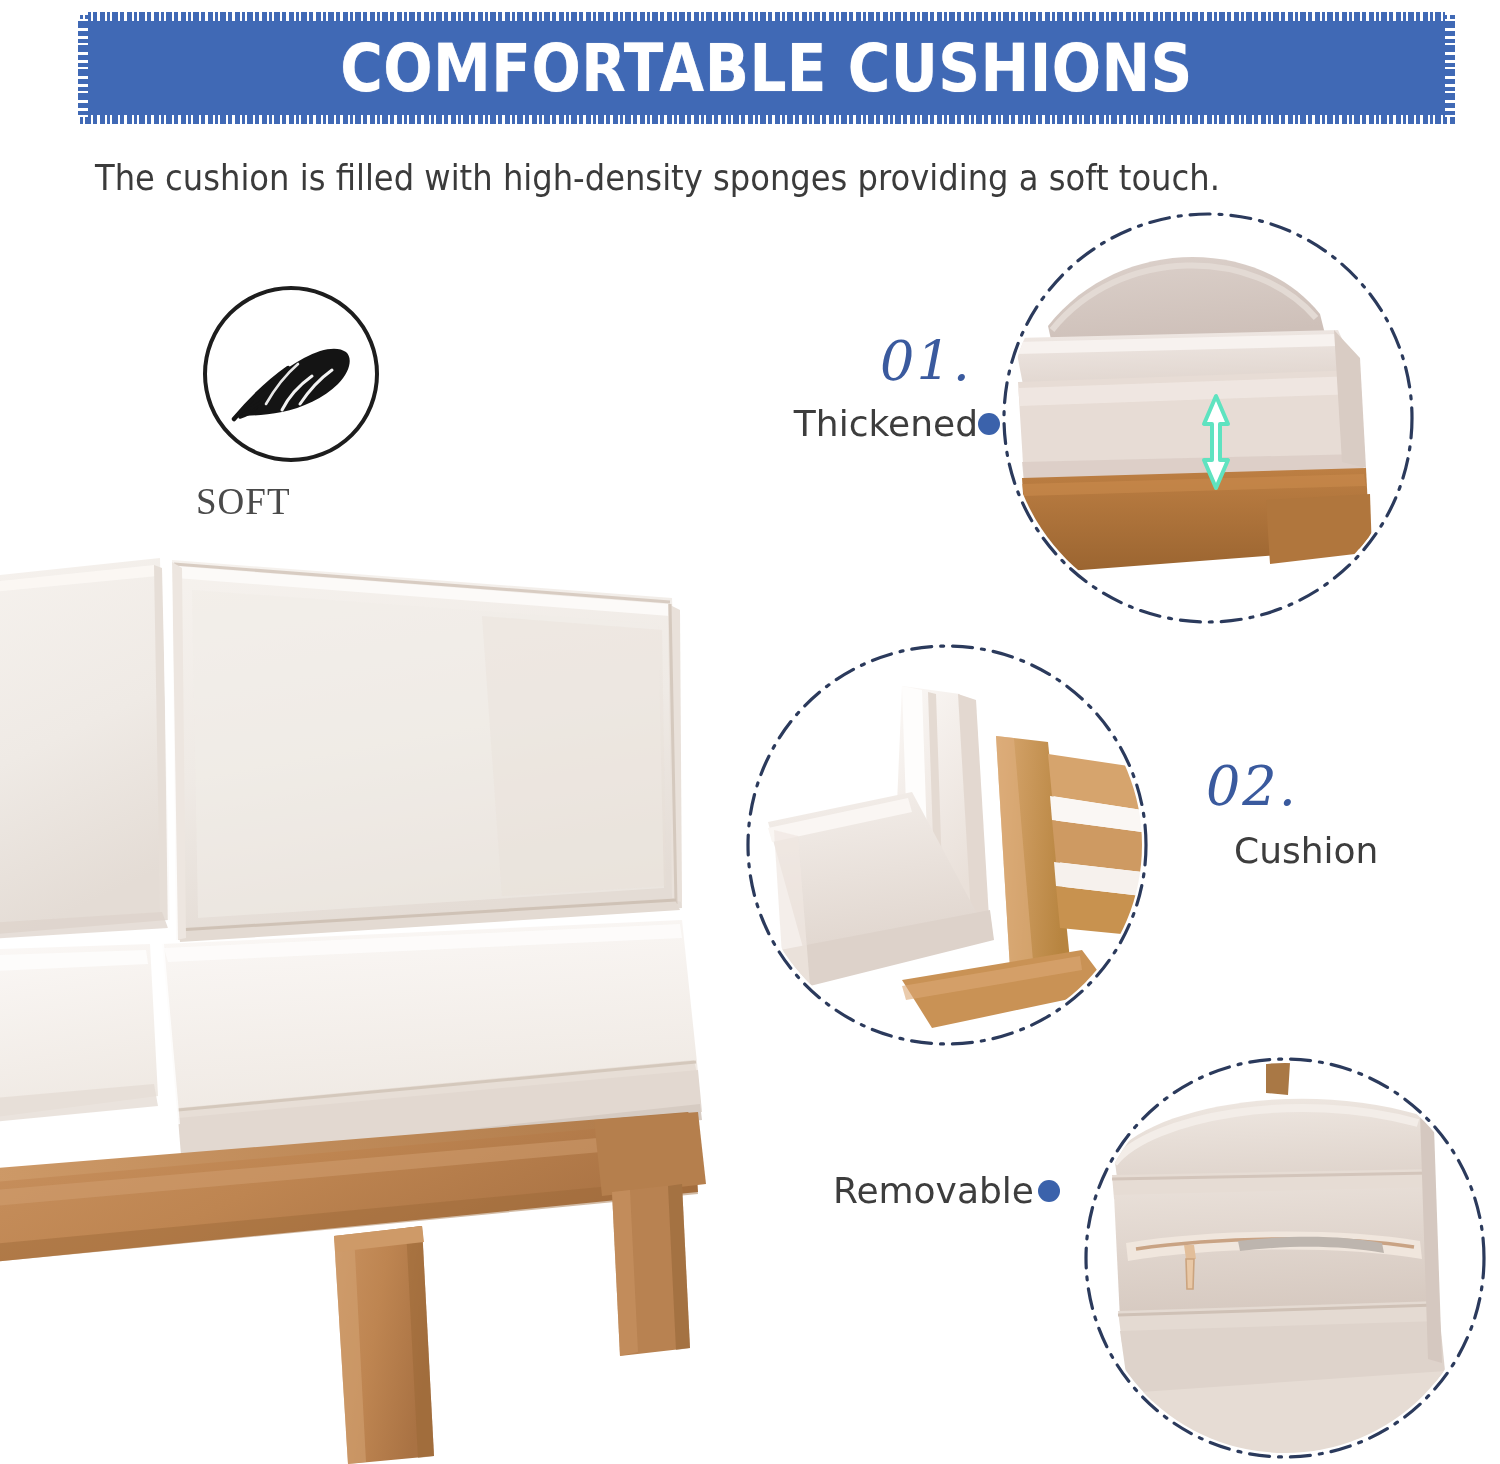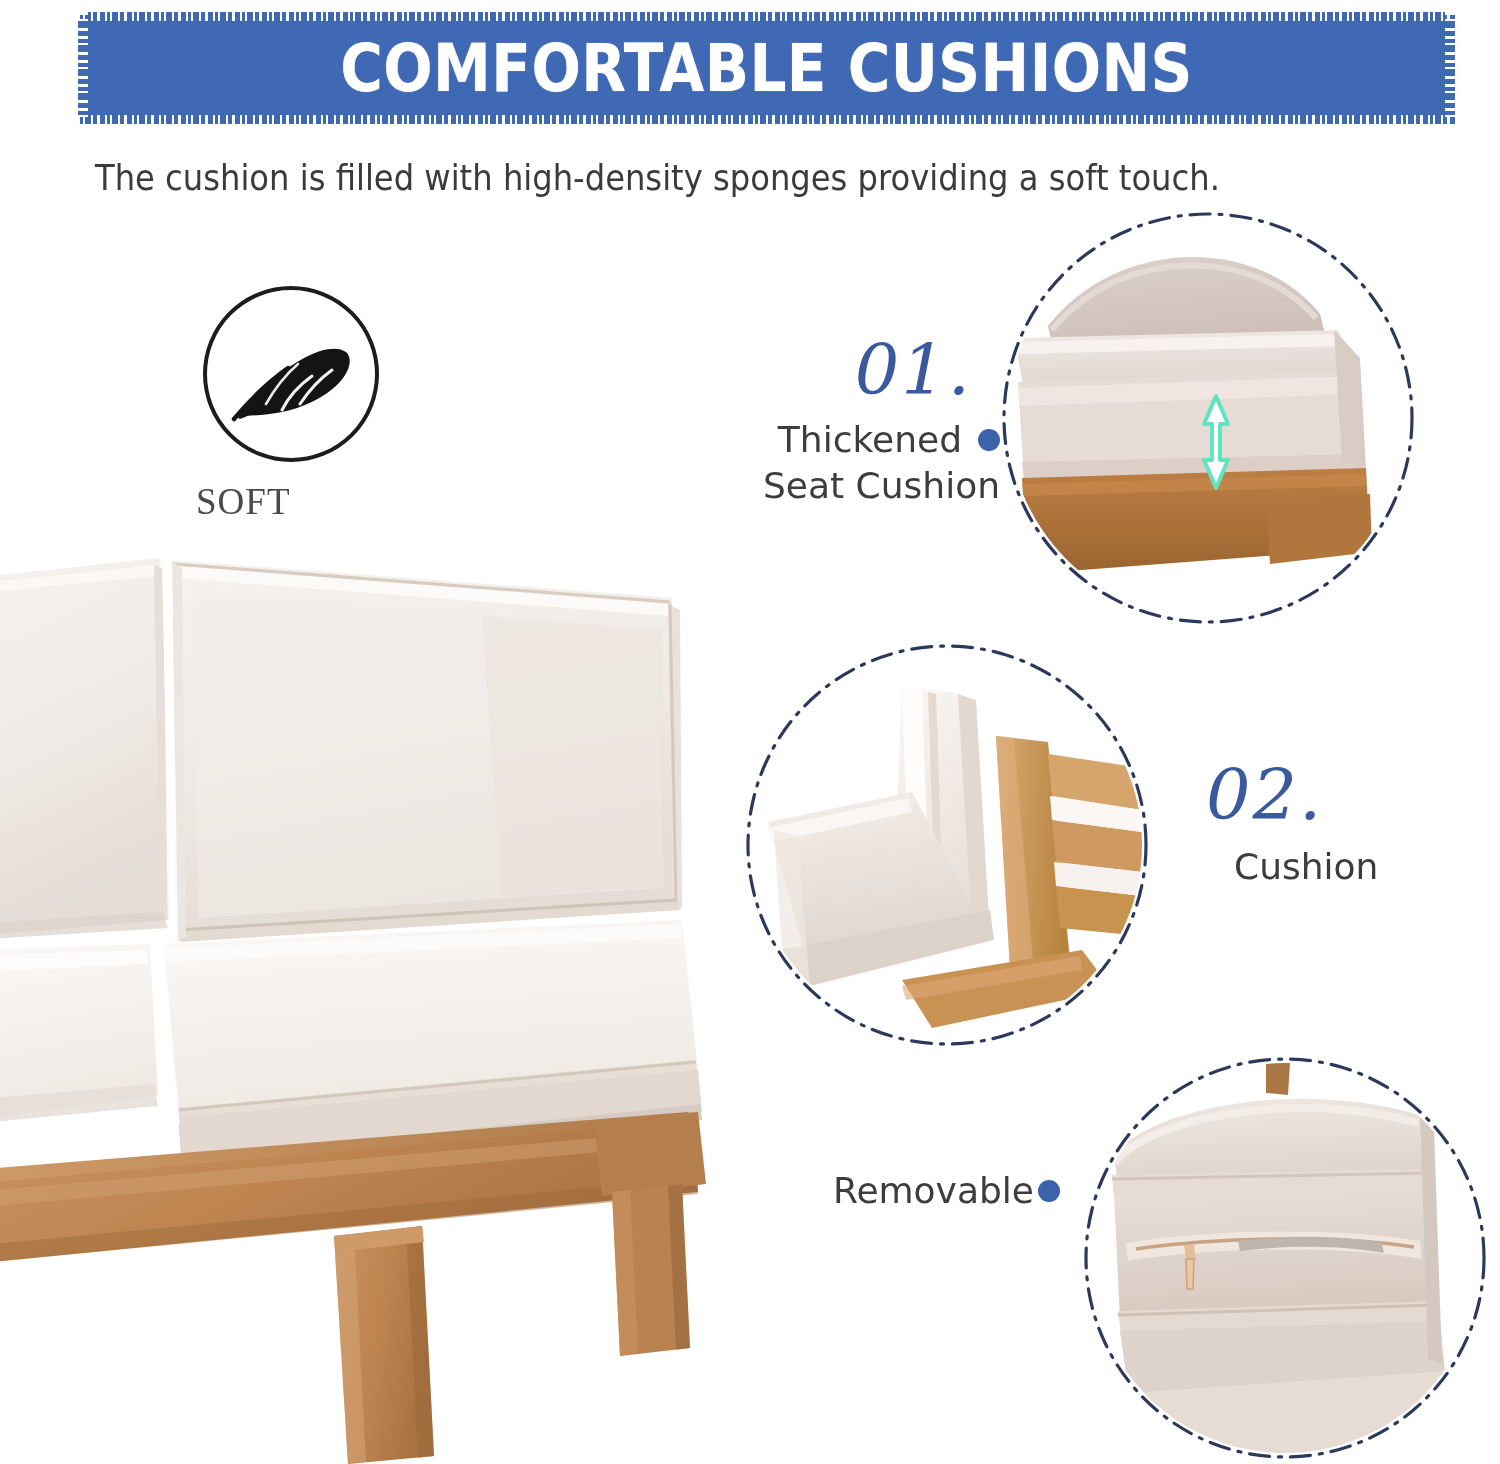--- a/index.html
+++ b/index.html
@@ -106,39 +106,39 @@
   #ring02  { left:744px; top:642px; width:406px; height:406px; }
   
   #circle03{ left:1090px; top:1063px; width:390px; height:390px; }
   #ring03  { left:1082px; top:1055px; width:406px; height:406px; }
 
   
   .callout{ position:absolute; }
   .callout .num{
     font-family:"DejaVu Serif", serif;
     font-style:italic;
-    font-size:70px;
+    font-size:54px;
     color:#3A5A9E;
     line-height:1;
     letter-spacing:2px;
   }
   .callout .label{
     font-size:36px; color:#3d3d3d; line-height:1.28;
     font-family:"DejaVu Sans", sans-serif;
     white-space:nowrap;
   }
   .dot{
     width:22px; height:22px; border-radius:50%;
     background:#3B62AB; flex:0 0 22px;
   }
 
   
   #callout01{ left:740px; top:335px; width:260px; text-align:right; }
   #callout01 .num{ display:block; margin-right:28px; margin-bottom:12px; }
-  #callout01 .row{ display:flex; align-items:center; justify-content:flex-end; gap:16px; }
+  #callout01 .row{ display:flex; align-items:center; justify-content:flex-end; gap:0; }
   #callout01 .label{ text-align:right; }
 
   
   #callout02{ left:1196px; top:760px; width:290px; }
   #callout02 .num{ display:block; margin-left:10px; margin-bottom:14px; }
   #callout02 .row{ display:flex; align-items:center; gap:16px; }
 
   
   #callout03{ left:760px; top:1168px; width:300px; text-align:right; }
   #callout03 .num{ display:block; margin-right:18px; margin-bottom:12px; }
@@ -396,21 +396,20 @@
     <circle cx="203" cy="203" r="199" fill="none" stroke="#2B3A5C" stroke-width="3.2" stroke-dasharray="20 9 3 9" stroke-linecap="round"></circle>
   </svg>
 </div>
 
 <div class="callout" id="callout01">
   <span class="num">01.</span>
   <div class="row">
     <span class="label">Thickened</span>
     <span class="dot"></span>
   </div>
-  <div class="label">Seat Cushion</div>
 </div>
 
 <div class="callout" id="callout02">
   <span class="num">02.</span>
   <div class="label" style="margin-left:38px;">Cushion</div>
 </div>
 
 <div class="callout" id="callout03">
   <div class="row">
     <span class="label">Removable</span>

